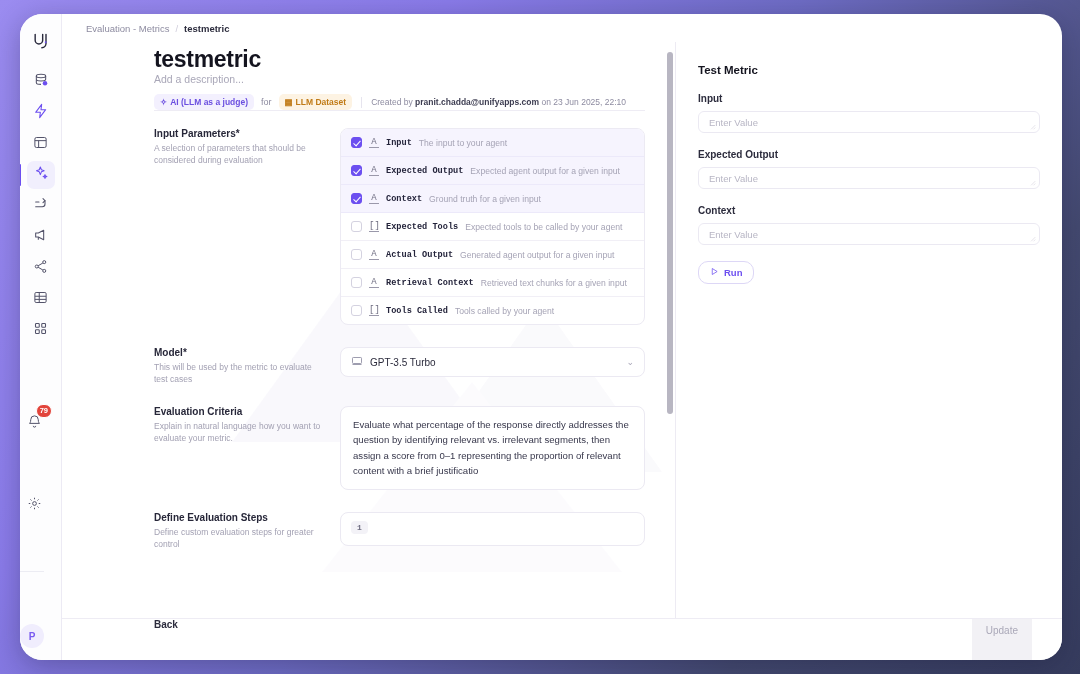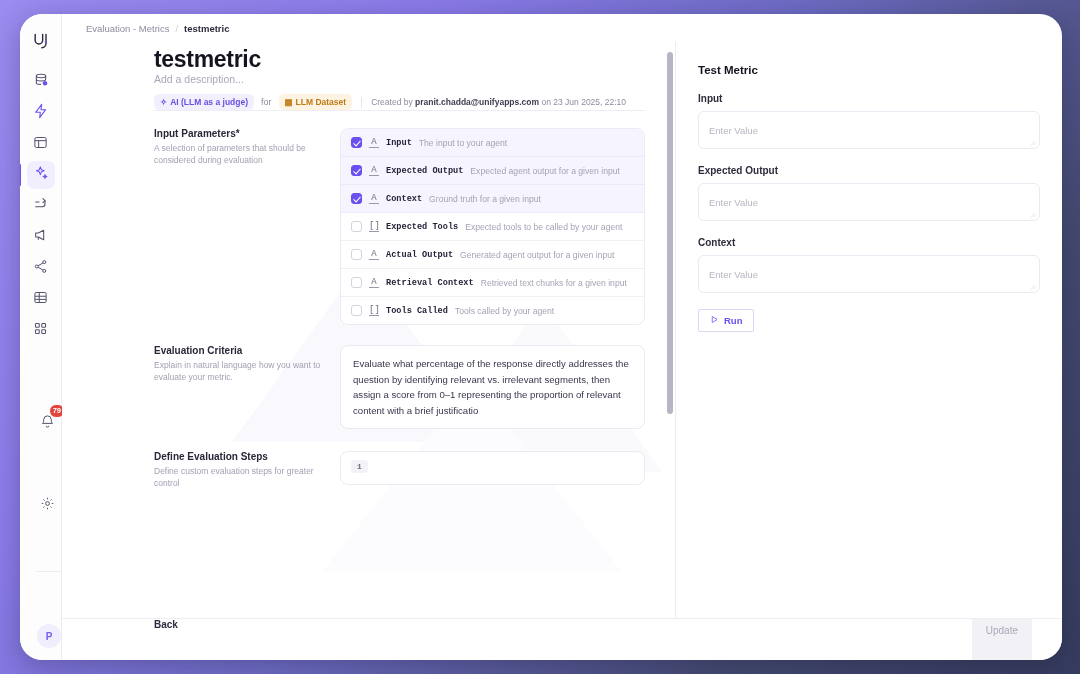--- a/index.html
+++ b/index.html
@@ -34,21 +34,21 @@
     width: 28px; height: 28px; margin-bottom: 3px;
     display: flex; align-items: center; justify-content: center;
     border-radius: 7px; position: relative; cursor: pointer;
   }
   .rail-item.active { background: #f1effd; }
   .rail-item.active::before {
     content: ""; position: absolute; left: -8px; top: 3px;
     width: 2.5px; height: 22px; background: #6c4ff0; border-radius: 2px;
   }
   .rail-spacer { flex: 1 1 auto; }
-  .rail-bottom { display: flex; flex-direction: column; align-items: flex-end; padding-bottom: 12px; width: 100%; gap: 40px; }
+  .rail-bottom { display: flex; flex-direction: column; align-items: flex-start; padding-bottom: 12px; width: 100%; gap: 40px; }
   .bell-wrap { position: relative; width: 28px; height: 28px; display:flex;align-items:center;justify-content:center;margin-bottom:14px;}
   .bell-badge {
     position: absolute; top: -5px; right: -4px;
     background: #e2443b; color: #fff; font-size: 7.5px; font-weight: bold;
     border-radius: 999px; padding: 1px 3px; min-width: 14px; text-align: center;
     line-height: 10px; border: 1.5px solid #fff;
   }
   .rail-divider { width: 24px; height: 1px; background: #ececf3; margin: 4px 0 12px; }
   .avatar-rail {
     width: 24px; height: 24px; border-radius: 50%; background: #f0edfd;
@@ -158,29 +158,29 @@
   }
 
   
   #test-panel {
     width: 386px; flex: 0 0 386px; background: #fff; padding: 22px 22px 0 22px;
     position: relative; overflow: hidden;
   }
   .tp-title { font-size: 11.5px; font-weight: bold; color: #14141f; margin-bottom: 17px; }
   .tp-label { font-size: 10px; font-weight: bold; color: #2c2c3d; margin-bottom: 7px; }
   .tp-input {
-    border: 1px solid #ebe9f2; border-radius: 6px; height: 38px;
+    border: 1px solid #ebe9f2; border-radius: 6px; height: 22px;
     display: flex; align-items: center; padding: 0 10px; position: relative;
     margin-bottom: 16px; background: #fff;
   }
   .tp-ph { font-size: 9.5px; color: #b7b5c4; }
   .resize-grip { position: absolute; right: 3px; bottom: 2px; width: 7px; height: 7px; opacity: .5; }
   .run-btn {
     display: inline-flex; align-items: center; gap: 5px;
-    border: 1px solid #ddd7f6; border-radius: 2px; padding: 5px 11px;
+    border: 1px solid #ddd7f6; border-radius: 10px; padding: 5px 11px;
     color: #6c4ff0; font-size: 9.5px; font-weight: bold; background: #fff; cursor: pointer;
   }
 
   
   #footer {
     height: 42px; flex: 0 0 42px; border-top: 1px solid #eeecf4;
     display: flex; padding: 0 30px 0 92px;
     background: #fff; position: relative; z-index: 3;
   }
   .back-btn { font-size: 10px; font-weight: bold; color: #2c2c3d; cursor: pointer; }
@@ -396,20 +396,38 @@
                   <div class="param-row">
                     <span class="cbx"></span>
                     <span class="type-ico" style="border-bottom: 1px solid rgb(154, 152, 170); line-height: 10px;">[]</span>
                     <span class="p-name">Tools Called</span>
                     <span class="p-desc">Tools called by your agent</span>
                   </div>
                 </div>
             </div>
           </div>
 
+          <div class="row" style="padding-top:22px">
+            <div class="row-label">
+              <div class="rl-title">Model*</div>
+              <div class="rl-sub">This will be used by the metric to evaluate test cases</div>
+            </div>
+            <div class="row-field">
+              <div class="select-box">
+                <span>
+                  <svg width="12" height="12" viewBox="0 0 24 24" fill="none" stroke="#8d8ba0" stroke-width="1.7">
+                      <rect x="3" y="5" width="18" height="12" rx="1.6"></rect>
+                      <path d="M3 19h18"></path>
+                    </svg>
+                </span>
+                <span>GPT-3.5 Turbo</span>
+                <span class="chev">⌄</span>
+              </div>
+            </div>
+          </div>
 
           <div class="row" style="padding-top:20px">
             <div class="row-label">
               <div class="rl-title">Evaluation Criteria</div>
               <div class="rl-sub">Explain in natural language how you want to evaluate your metric.</div>
             </div>
             <div class="row-field">
               <div class="textarea-box">Evaluate what percentage of the response directly addresses the question by identifying relevant vs. irrelevant segments, then assign a score from 0–1 representing the proportion of relevant content with a brief justificatio</div>
             </div>
           </div>

